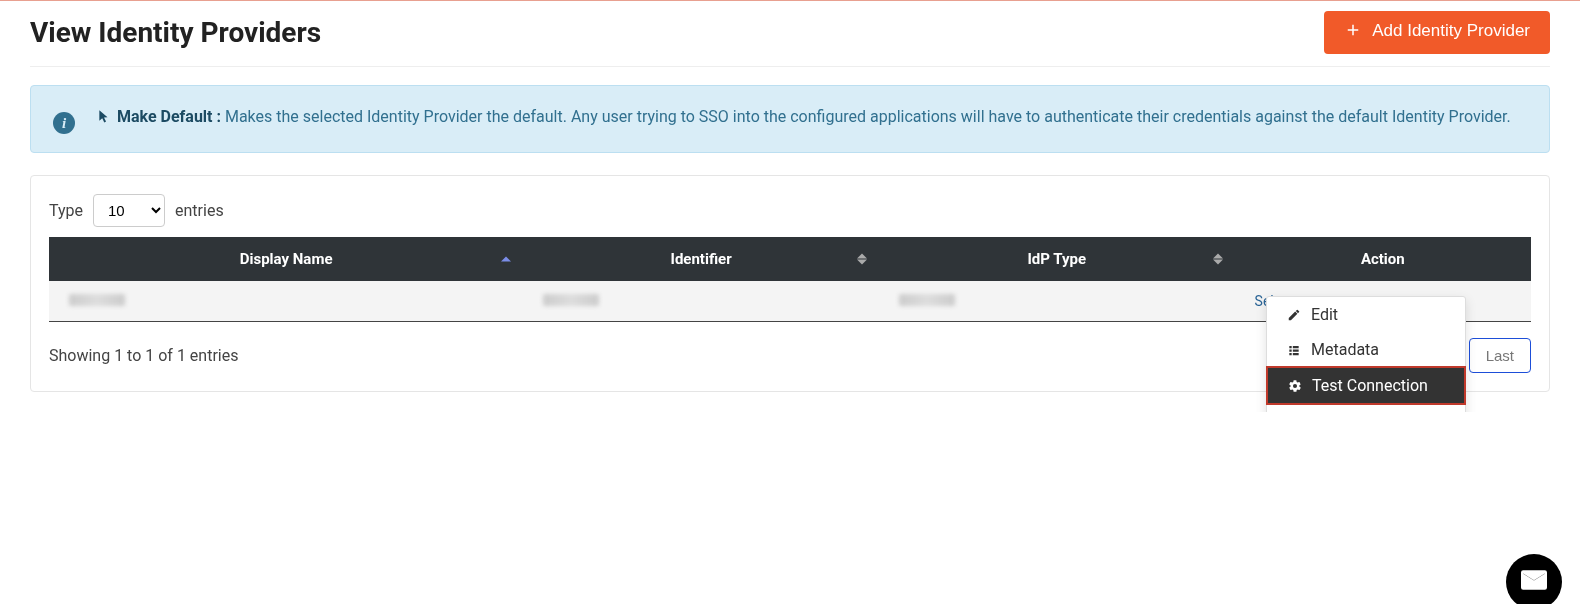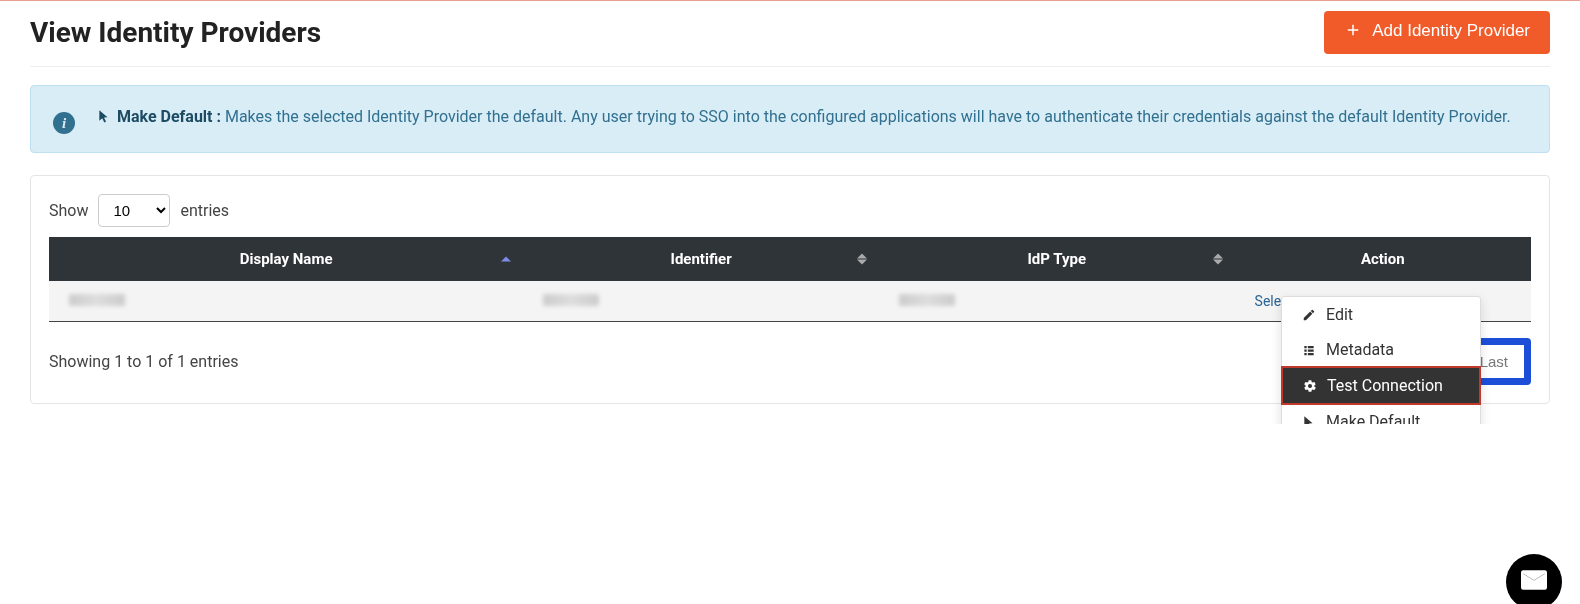--- a/index.html
+++ b/index.html
@@ -144,27 +144,27 @@
   .table-footer {
     display: flex;
     justify-content: space-between;
     align-items: center;
     padding-top: 16px;
     font-size: 16px;
     color: #444;
   }
   .pager { display: flex; gap: 10px; }
   .pager button {
-    border: 7px solid #1d4ed8; background: #fff; padding: 8px 16px;
+    border: 1px solid #1d4ed8; background: #fff; padding: 8px 16px;
     border-radius: 4px; font-size: 15px; color: #777;
   }
   .dropdown {
     position: absolute;
     top: 120px;
-    right: 68px;
+    right: 83px;
     background: #fff;
     border: 1px solid #ddd;
     border-radius: 3px;
     box-shadow: 0 4px 12px rgba(0,0,0,0.12);
     min-width: 200px;
     z-index: 10;
   }
   .dropdown-item {
     padding: 8px 20px;
     display: flex;
@@ -224,21 +224,21 @@
           </svg>
       </span>
       <b>Make Default :</b>
       <span>Makes the selected Identity Provider the default. Any user trying to SSO into the configured applications will have to authenticate their credentials against the default Identity Provider.</span>
     </div>
   </div>
 
   <div class="card">
     <div class="table-controls">
       <div class="show-entries">
-        <span>Show</span>
+        <span>Type</span>
         <select>
           <option>10</option>
         </select>
         <span>entries</span>
       </div>
     </div>
 
     <table class="idp">
       <thead>
         <tr>

